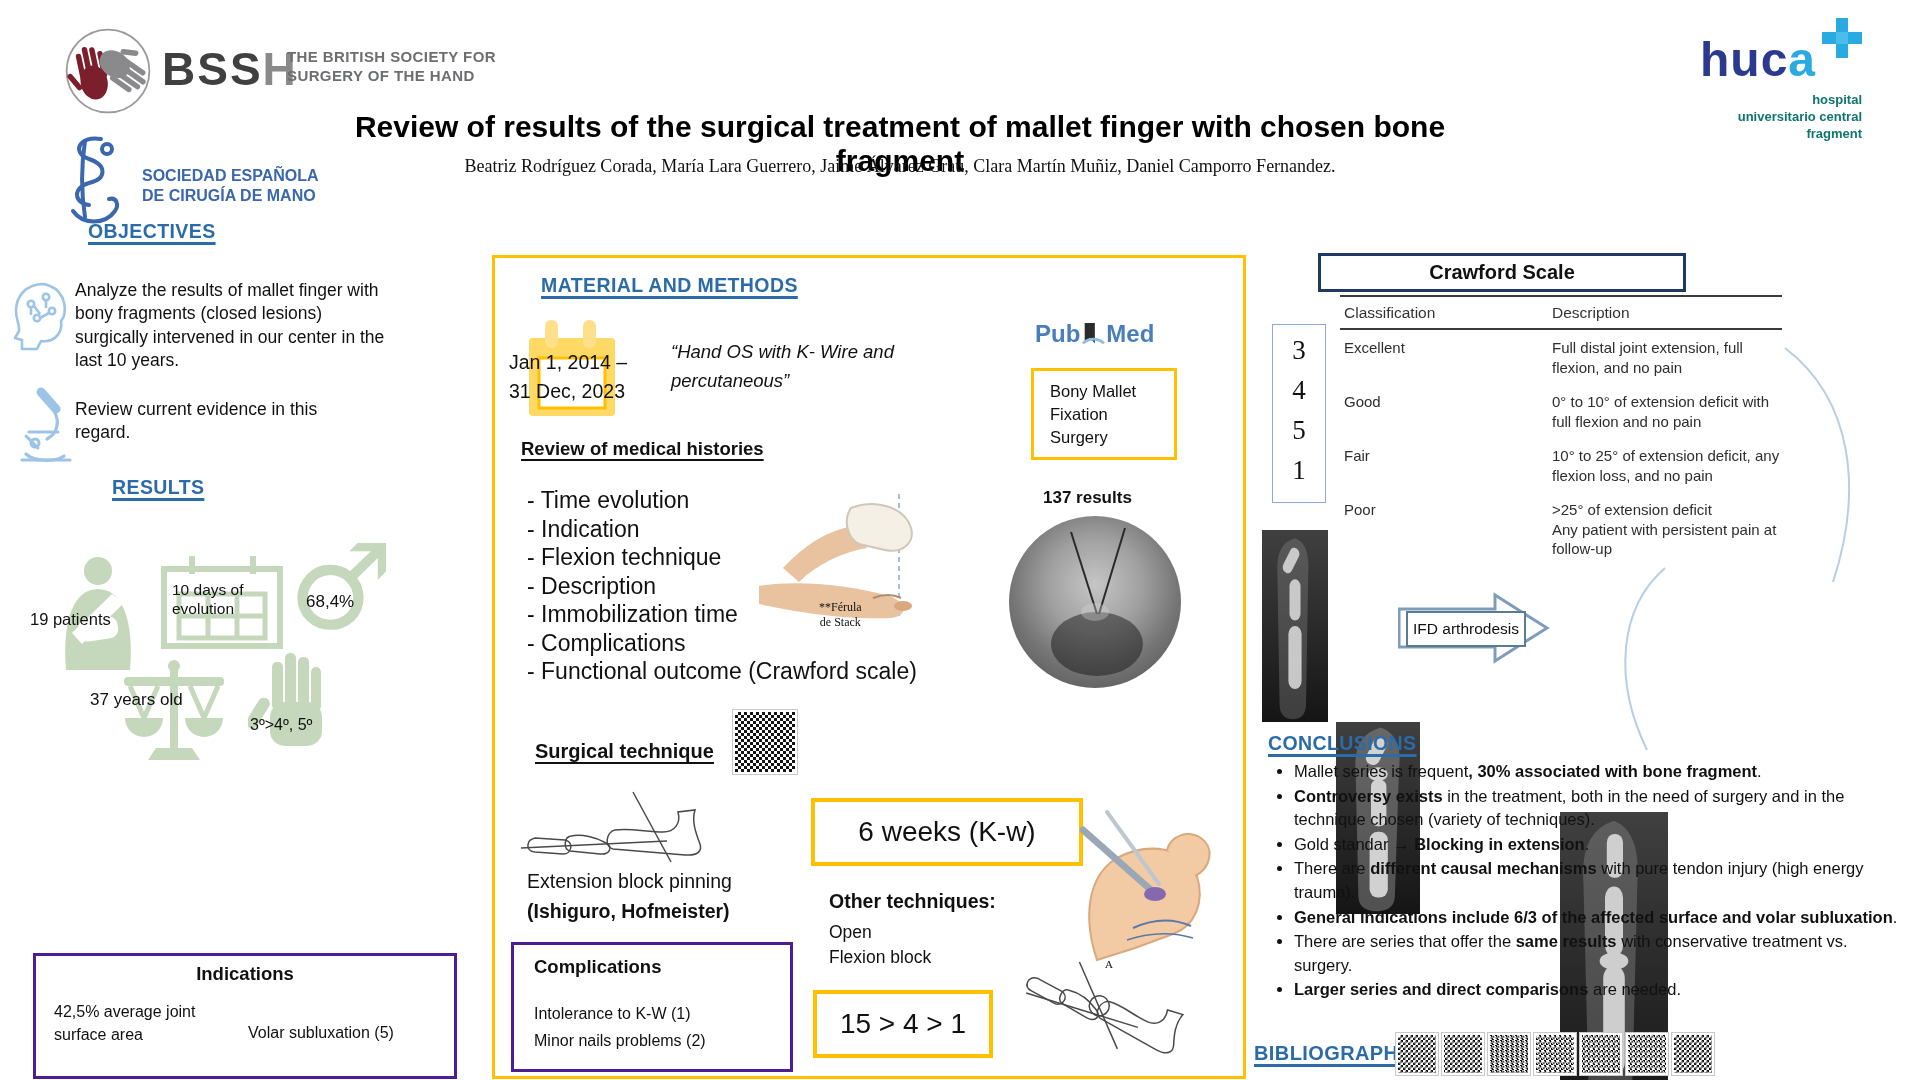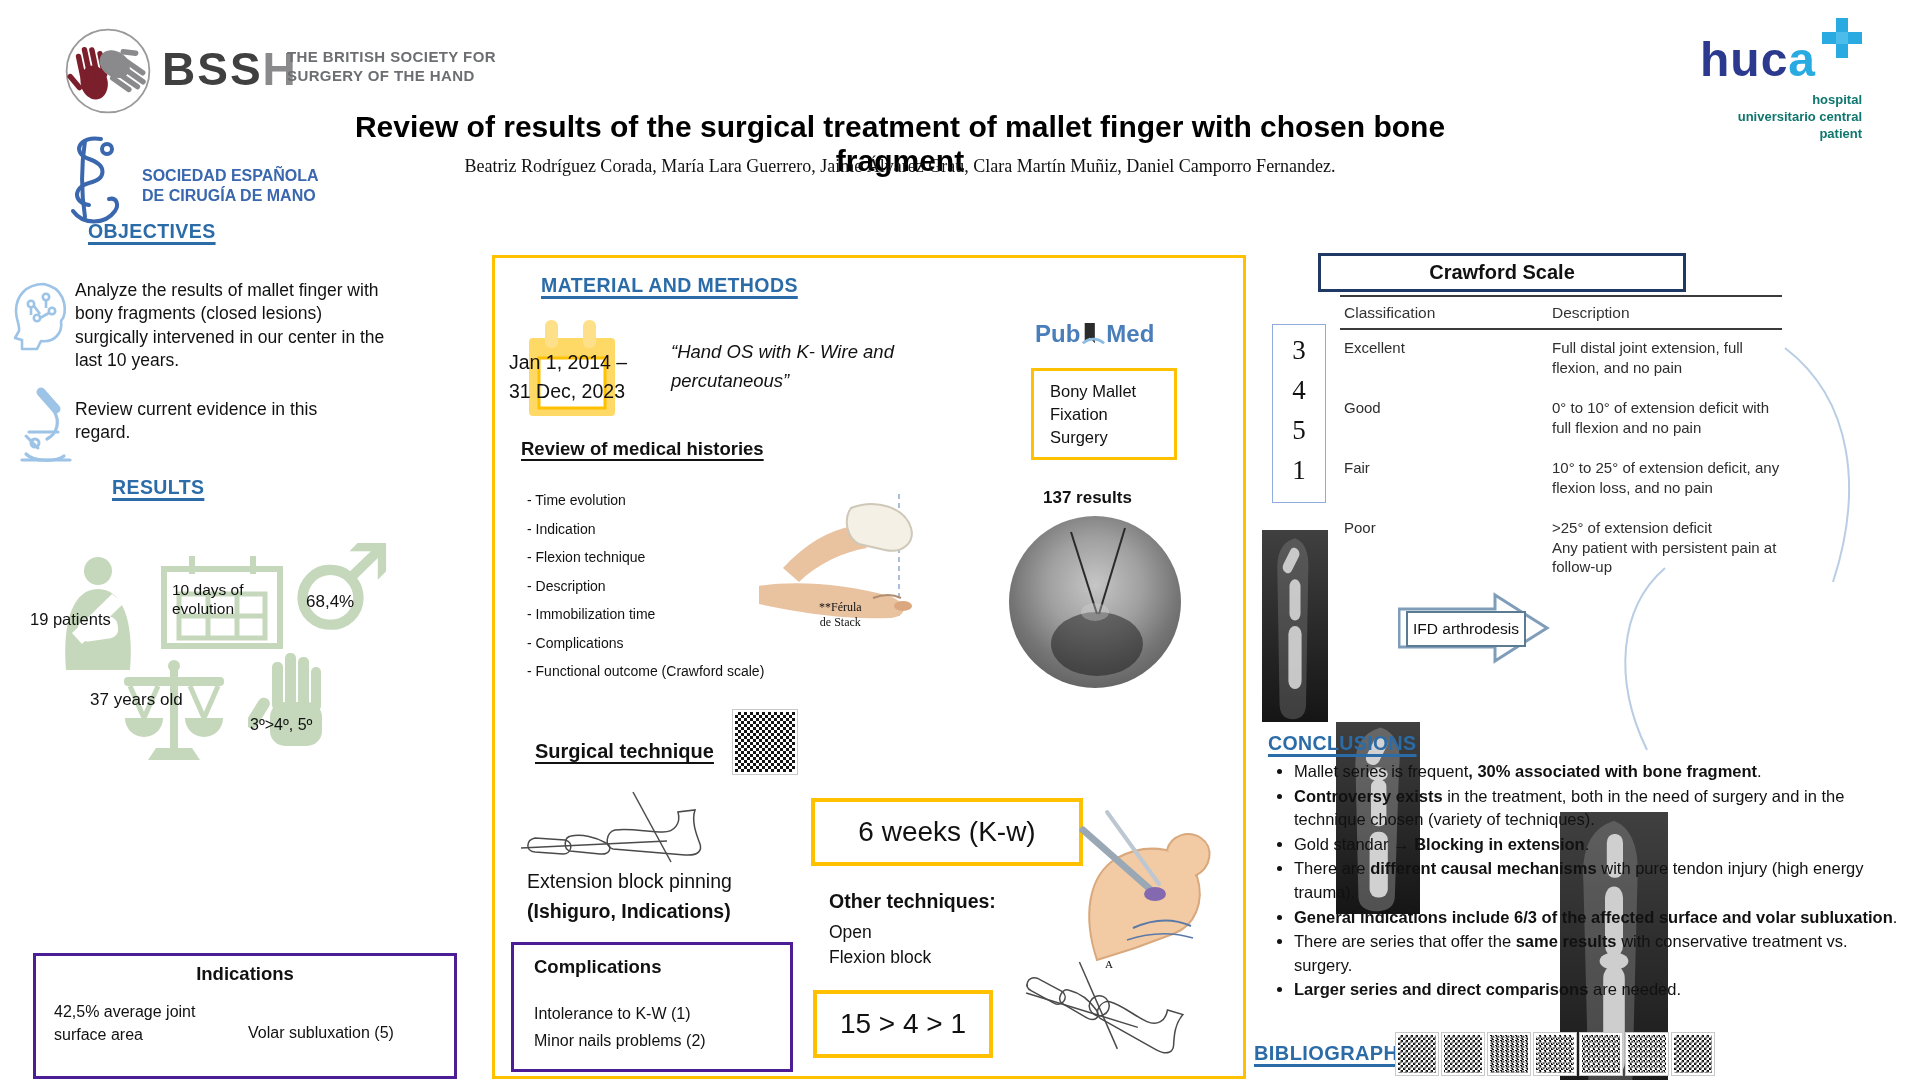--- a/index.html
+++ b/index.html
@@ -26,31 +26,31 @@
   .qr{background-color:#fff;border:2px solid #fff;outline:1px solid #c9c9c9;
       background-image:linear-gradient(45deg,#131313 25%,transparent 25%,transparent 75%,#131313 75%,#131313),
                        linear-gradient(45deg,#131313 25%,transparent 25%,transparent 75%,#131313 75%,#131313);
       background-size:6px 6px;background-position:0 0,3px 3px}
   .qr-sm{width:38px;height:38px;background-size:5px 5px;background-position:0 0,2.5px 2.5px}
   .qr-lg{width:60px;height:60px}
   .qr-row{display:flex;gap:4px}
   
   .cw-table{font-size:15px;color:#2e2e2e}
   .cw-head{display:grid;grid-template-columns:208px 1fr;border-top:2px solid #3b3b3b;border-bottom:2px solid #3b3b3b;padding:7px 0 6px 4px;font-size:15.5px;color:#333}
-  .cw-rows{display:grid;grid-template-columns:208px 1fr;row-gap:21px;padding:8px 0 0 4px}
+  .cw-rows{display:grid;grid-template-columns:208px 1fr;row-gap:15px;padding:8px 0 0 4px}
   .cw-desc{line-height:19.5px;white-space:pre-line}
   .cw-class{line-height:19.5px}
   .cw-counts{border:1.5px solid #8faadc;text-align:center;font-family:"Liberation Serif",serif;font-size:27px;line-height:40px;padding-top:5px}
   
   .xr{background:linear-gradient(180deg,#404040,#151515);position:relative;overflow:hidden}
   .xr svg{position:absolute;inset:0;width:100%;height:100%}
   
   .concl{font-size:16.5px;line-height:1.43;margin:0;padding-left:22px;width:610px}
   .concl li{margin-bottom:1px}
-  .mlist{font-size:14px;line-height:28.5px}
+  .mlist{font-size:23px;line-height:28.5px}
   .itemtxt{font-size:17.5px;line-height:1.34}
 </style>
 </head>
 <body>
 
 <div class="poster">
 
   <div class="abs" style="left:58px;top:26px;width:100px;height:90px">
     <svg viewBox="0 0 100 100" width="100" height="90">
       <circle cx="50" cy="50" r="46" fill="none" stroke="#9a9a9a" stroke-width="2"></circle>
@@ -97,21 +97,21 @@
   <div class="abs" style="left:1822px;top:18px;width:40px;height:40px">
     <svg viewBox="0 0 40 40" width="40" height="40">
       <rect x="14" y="0" width="12" height="40" fill="#29abe2"></rect>
       <rect x="0" y="14" width="40" height="12" fill="#29abe2"></rect>
       <rect x="14" y="14" width="12" height="12" fill="#4cbdea"></rect>
     </svg>
   </div>
   <div class="abs huca-sub" style="left:1662px;top:92px;width:200px">
     <div>hospital</div>
     <div>universitario central</div>
-    <div>patient</div>
+    <div>fragment</div>
   </div>
 
   <div class="abs title" style="left:320px;top:110px;width:1160px">Review of results of the surgical treatment of mallet finger with chosen bone fragment</div>
   <div class="abs authors" style="left:320px;top:156px;width:1160px">Beatriz Rodríguez Corada, María Lara Guerrero, Jaime Álvarez Grau, Clara Martín Muñiz, Daniel Camporro Fernandez.</div>
 
   <div class="abs blue-head" style="left:88px;top:220px;font-size:19.5px">OBJECTIVES</div>
 
   <div class="abs" style="left:8px;top:280px;width:64px;height:76px">
     <svg viewBox="0 0 64 76" width="64" height="76" fill="none" stroke="#9dc3e6" stroke-width="2.6" stroke-linejoin="round">
       <path d="M36 4 C 17 4, 8 17, 8 31 C 8 40, 12 45, 11 51 L 7 58 L 14 60 L 14 69 L 29 69 L 33 61 C 46 63, 55 53, 53 41 C 60 34, 58 12, 42 6 Z"></path>
@@ -267,21 +267,21 @@
     <div class="abs" style="left:20px;top:528px;width:210px;height:88px">
       <svg viewBox="0 0 210 88" width="210" height="88" fill="none" stroke="#4a4a4a" stroke-width="1.5">
         <path d="M20 52 c-9 2 -10 13 0 14 l28 2 c9 0 11 -12 2 -14 z"></path>
         <path d="M56 50 c-7 1 -8 13 -1 15 l30 3 c10 1 13 -7 6 -11 c-10 -6 -24 -9 -35 -7z"></path>
         <path d="M100 44 c-9 2 -11 17 -2 19 l72 6 c14 1 17 -5 15 -11 c-3 -8 -9 -22 -5 -34 l-17 2 c3 11 -3 20 -15 20 c-16 0 -32 -4 -48 -2z"></path>
         <line x1="118" y1="6" x2="156" y2="76"></line>
         <line x1="6" y1="62" x2="152" y2="55"></line>
       </svg>
     </div>
     <div class="abs" style="left:32px;top:612px;font-size:19.5px">Extension block pinning</div>
-    <div class="abs" style="left:32px;top:642px;font-size:19.5px;font-weight:bold">(Ishiguro, Indications)</div>
+    <div class="abs" style="left:32px;top:642px;font-size:19.5px;font-weight:bold">(Ishiguro, Hofmeister)</div>
 
     <div class="abs green-border" style="left:16px;top:684px;width:276px;height:124px">
       <div style="padding:11px 0 0 20px;font-size:18.5px;font-weight:bold">Complications</div>
       <div style="padding:22px 0 0 20px;font-size:16px;line-height:27px">
           <div>Intolerance to K-W (1)</div>
           <div>Minor nails problems (2)</div>
         </div>
     </div>
 
     <div class="abs gold-border-thick" style="left:316px;top:540px;width:264px;height:60px;display:flex;align-items:center;justify-content:center;font-size:28px">6 weeks (K-w)</div>

